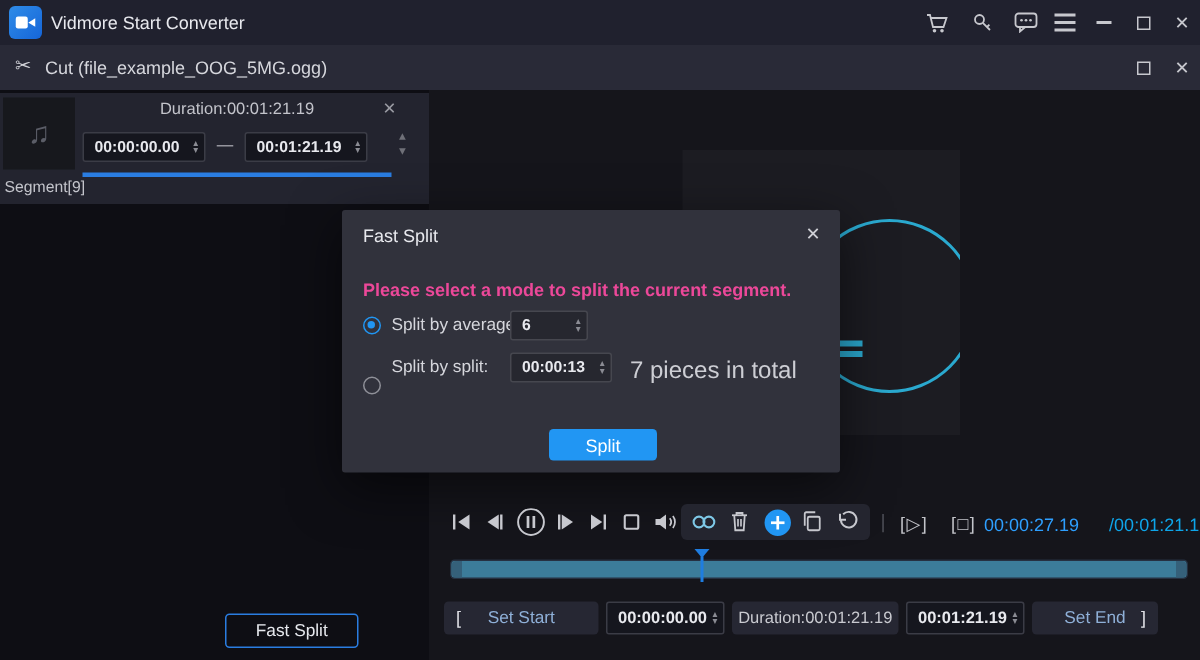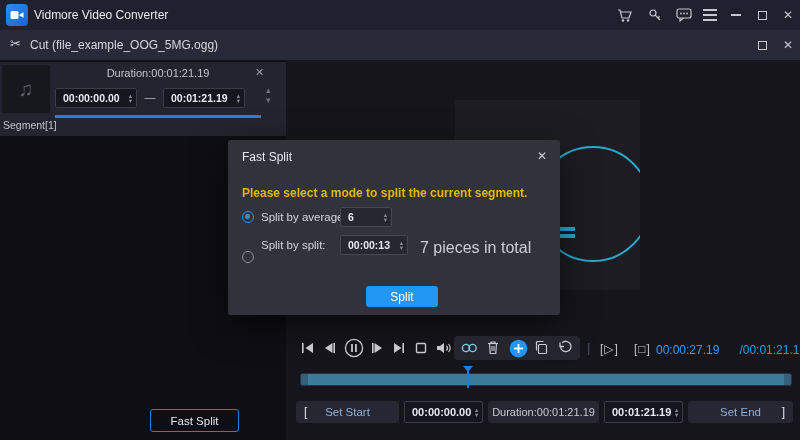--- a/index.html
+++ b/index.html
@@ -31,21 +31,21 @@
 
 <div class="app">
 
   <div class="abs" style="left:0;top:0;width:800px;height:30px;background:#20212e;"></div>
   <div class="abs" style="left:6px;top:4px;width:22px;height:22px;border-radius:4px;background:linear-gradient(135deg,#2f8ce8,#1565d8);display:flex;align-items:center;justify-content:center;">
     <svg width="14" height="12" viewBox="0 0 14 12">
         <rect x="0.5" y="2" width="8" height="8" rx="1.5" fill="#fff"></rect>
         <path d="M9 6 L13.5 3.2 v5.6 L9 6.2z" fill="#fff"></path>
       </svg>
   </div>
-  <div class="abs txt" style="left:34px;top:8px;font-size:12px;color:#e8e9ee;">Vidmore Video Converter</div>
+  <div class="abs txt" style="left:34px;top:8px;font-size:12px;color:#e8e9ee;">Vidmore Start Converter</div>
 
   <div class="bar-ico" style="left:616px;top:7px;width:18px;height:16px;">
     <svg width="16" height="15" viewBox="0 0 16 15">
         <path d="M1 2h2l2 8h7l2-6H4" fill="none" stroke="#c7c8ce" stroke-width="1.2"></path>
         <circle cx="6" cy="12.5" r="1.2" fill="#c7c8ce"></circle>
         <circle cx="11" cy="12.5" r="1.2" fill="#c7c8ce"></circle>
       </svg>
   </div>
   <div class="bar-ico" style="left:648px;top:8px;width:14px;height:14px;">
     <svg width="14" height="14" viewBox="0 0 14 14">
@@ -100,38 +100,38 @@
   </div>
   <div class="abs" style="left:141px;top:91px;width:18px;text-align:center;font-size:11px;color:#b9bac1;">—</div>
   <div class="tfield" style="left:163px;top:88px;width:82px;height:20px;">
     <span class="val">00:01:21.19</span>
     <span class="stepper">
         <i>▴</i>
         <i>▾</i>
       </span>
   </div>
   <div class="abs" style="left:55px;top:115px;width:206px;height:3px;background:#2a7de1;"></div>
-  <div class="abs txt" style="left:3px;top:119px;font-size:10.5px;color:#c3c4cb;">Segment[1]</div>
+  <div class="abs txt" style="left:3px;top:119px;font-size:10.5px;color:#c3c4cb;">Segment[9]</div>
   <div class="abs" style="left:255px;top:66px;font-size:11px;color:#9a9ba3;">✕</div>
   <div class="abs" style="left:266px;top:85px;display:flex;flex-direction:column;align-items:center;">
     <span style="font-size:9px;line-height:10px;color:#6f7078;">▴</span>
     <span style="font-size:9px;line-height:10px;color:#6f7078;">▾</span>
   </div>
 
   <div class="abs" style="left:455px;top:100px;width:185px;height:190px;background:#1c1c22;"></div>
   <svg class="abs" style="left:455px;top:100px;" width="185" height="190" viewBox="0 0 185 190">
       <circle cx="138" cy="104" r="57" fill="none" stroke="#2aa9cf" stroke-width="2"></circle>
     </svg>
   <div class="abs" style="left:560px;top:227px;width:15px;height:3.5px;background:#2aa9cf;"></div>
   <div class="abs" style="left:560px;top:234px;width:15px;height:3.5px;background:#2aa9cf;"></div>
 
   <div class="abs" style="left:228px;top:140px;width:332px;height:175px;background:#31323c;border-radius:2px;box-shadow:0 10px 35px rgba(0,0,0,.55);">
     <div class="abs txt" style="left:14px;top:10px;font-size:12px;color:#e8e9ee;">Fast Split</div>
     <div class="abs" style="right:13px;top:9px;font-size:12px;color:#cfd0d6;">✕</div>
-    <div class="abs txt" style="left:14px;top:46px;font-size:12px;font-weight:bold;color:#eab308;">Please select a mode to split the current segment.</div>
+    <div class="abs txt" style="left:14px;top:46px;font-size:12px;font-weight:bold;color:#ec4899;">Please select a mode to split the current segment.</div>
 
     <div class="abs radio sel" style="left:14px;top:71px;"></div>
     <div class="abs txt" style="left:33px;top:71px;font-size:11.5px;color:#d5d6dc;">Split by average:</div>
     <div class="tfield" style="left:112px;top:67px;width:52px;height:20px;background:#26272f;border-color:#46474f;">
       <span class="val">6</span>
       <span class="stepper">
           <i>▴</i>
           <i>▾</i>
         </span>
     </div>
@@ -256,20 +256,20 @@
       </span>
   </div>
   <div class="darkbox" style="left:488px;top:401px;width:111px;height:22px;">Duration:00:01:21.19</div>
   <div class="tfield" style="left:604px;top:401px;width:79px;height:22px;">
     <span class="val" style="font-size:11px;">00:01:21.19</span>
     <span class="stepper">
         <i>▴</i>
         <i>▾</i>
       </span>
   </div>
-  <div class="darkbox" style="left:688px;top:401px;width:105px;height:22px;">
+  <div class="darkbox" style="left:688px;top:401px;width:84px;height:22px;">
     <span style="color:#8fb0d8;font-size:11.5px;">Set End</span>
     <span style="position:absolute;right:8px;color:#e0e1e7;font-size:12px;">]</span>
   </div>
 
   <div class="outbtn" style="left:150px;top:409px;width:89px;height:23px;">Fast Split</div>
 
 </div>
 
 </body></html>

